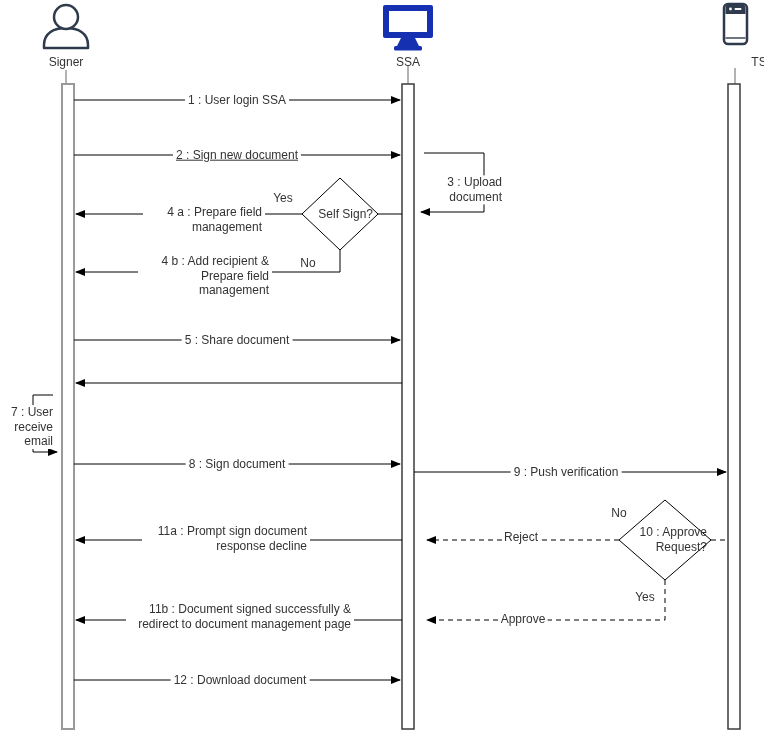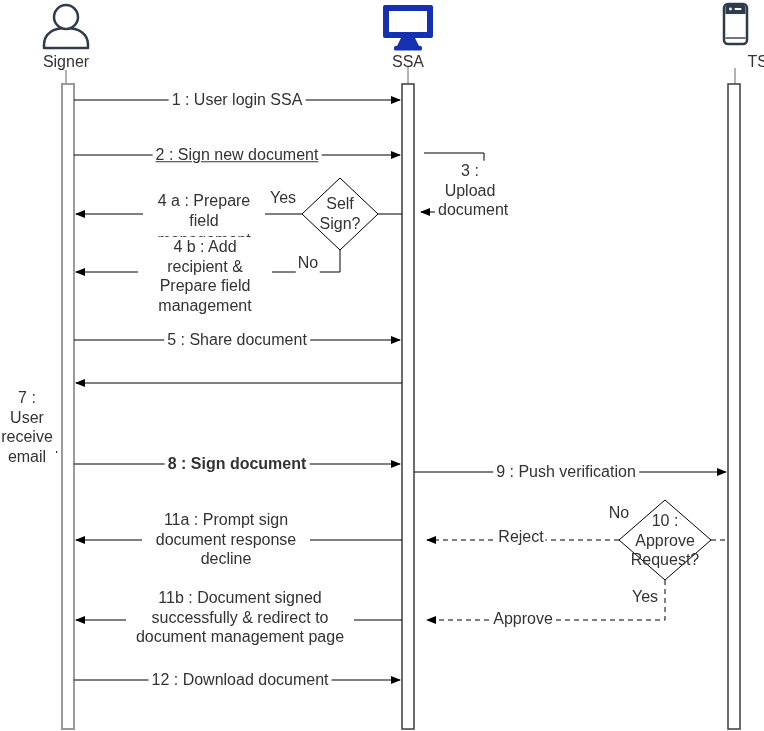--- a/index.html
+++ b/index.html
@@ -9,23 +9,23 @@
     background:#ffffff;
     font-family:"Liberation Sans", sans-serif;
     overflow:hidden;
   }
   svg{position:absolute;left:0;top:0;}
   .lbl{
     position:absolute;
     transform:translate(-50%,-50%);
     background:#ffffff;
     color:#333333;
-    font-size:16px;
+    font-size:12px;
     line-height:1.22;
-    text-align:center;
+    text-align:right;
     padding:0 3px;
     white-space:nowrap;
   }
   .wrap{white-space:normal;}
   .branch{padding:0 2px;}
   .actor-name{background:transparent;color:#333;}
 </style>
 </head>
 <body>
 
@@ -95,21 +95,21 @@
   <div class="lbl actor-name" style="left:408px;top:62px;">SSA</div>
   <div class="lbl actor-name" style="left:735px;top:62px;margin-left:28px;">TSE</div>
 
   <div class="lbl" style="left:237px;top:100px;">1 : User login SSA</div>
   <div class="lbl" style="left:237px;top:155px;text-decoration:underline;">2 : Sign new document</div>
   <div class="lbl wrap" style="left:470px;top:190px;width:64px;">3 : Upload document</div>
   <div class="lbl wrap" style="left:204px;top:220px;width:116px;">4 a : Prepare field management</div>
   <div class="lbl wrap" style="left:205px;top:276px;width:128px;">4 b : Add recipient &amp; Prepare field management</div>
   <div class="lbl" style="left:237px;top:340px;">5 : Share document</div>
   <div class="lbl wrap" style="left:27px;top:427px;width:52px;">7 : User receive email</div>
-  <div class="lbl" style="left:237px;top:464px;font-weight:bold;">8 : Sign document</div>
+  <div class="lbl" style="left:237px;top:464px;">8 : Sign document</div>
   <div class="lbl" style="left:566px;top:472px;">9 : Push verification</div>
   <div class="lbl wrap" style="left:226px;top:539px;width:162px;">11a : Prompt sign document response decline</div>
   <div class="lbl wrap" style="left:240px;top:617px;width:222px;">11b : Document signed successfully &amp; redirect to document management page</div>
   <div class="lbl" style="left:240px;top:680px;">12 : Download document</div>
 
   <div class="lbl wrap" style="left:340px;top:214px;width:66px;background:transparent;">Self Sign?</div>
   <div class="lbl branch" style="left:283px;top:198px;">Yes</div>
   <div class="lbl branch" style="left:308px;top:263px;">No</div>
 
   <div class="lbl wrap" style="left:665px;top:540px;width:84px;background:transparent;">10 : Approve Request?</div>

